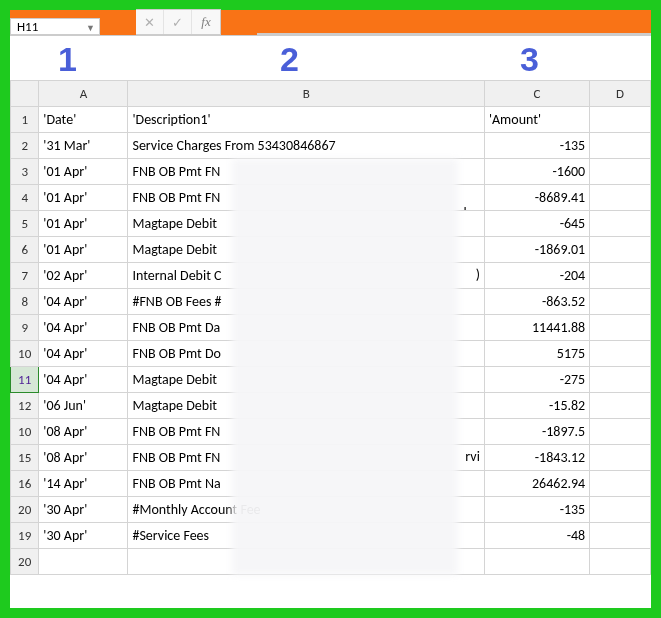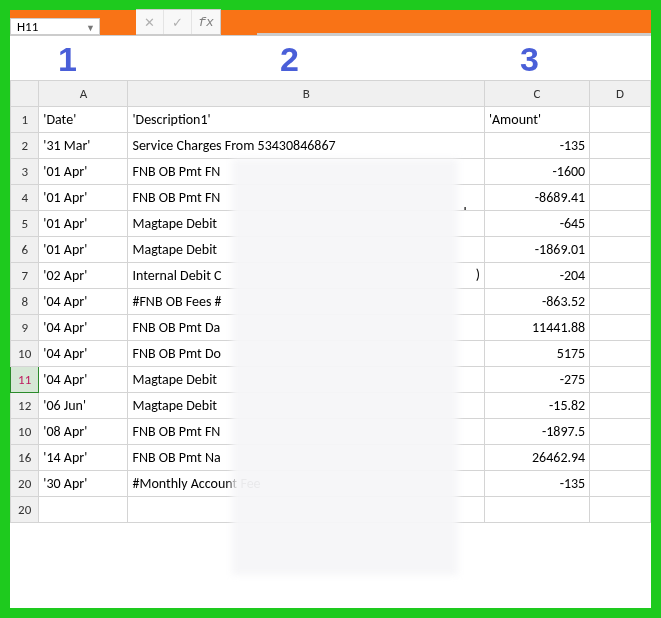--- a/index.html
+++ b/index.html
@@ -58,21 +58,21 @@
     display: flex;
     align-items: center;
     justify-content: center;
     color: #b0b0b0;
     font-size: 13px;
     border-right: 1px solid #e4e4e4;
   }
   .fx-btn:last-child { border-right: none; }
   .fx-label {
     font-style: italic;
-    font-family: Liberation Mono, monospace;
+    font-family: Liberation Serif, serif;
     color: #808080;
   }
   .fx-input {
     flex: 1;
     border: 1px solid #ccc;
     border-left: none;
     background: #fff;
     padding: 0 6px;
     display: flex;
     align-items: center;
@@ -120,21 +120,21 @@
     width: 28px;
   }
   th.row-hdr {
     width: 28px;
     text-align: center;
     background: #f0f0f0;
   }
   th.row-hdr.sel {
     background: #d6e7d6;
     border: 1px solid #2a8a2a;
-    color: #be185d;
+    color: #4c1d95;
   }
   td.num { text-align: right; padding-left: 38px; }
   td.txt { text-align: left; }
   .col-A { width: 88px; }
   .col-B { width: 352px; }
   .col-C { width: 104px; }
   .col-D { width: 60px; }
   
   .blur-box {
     position: absolute;
@@ -275,34 +275,48 @@
             <td></td>
           </tr>
           <tr>
             <th class="row-hdr">10</th>
             <td class="txt">'08 Apr'</td>
             <td class="txt" style="position: relative;">FNB OB Pmt FN</td>
             <td class="num">-1897.5</td>
             <td></td>
           </tr>
           <tr>
+            <th class="row-hdr">15</th>
+            <td class="txt">'08 Apr'</td>
+            <td class="txt" style="position: relative;">FNB OB Pmt FN<span style="position: absolute; right: 4px; top: 3px;">rvi</span></td>
+            <td class="num">-1843.12</td>
+            <td></td>
+          </tr>
+          <tr>
             <th class="row-hdr">16</th>
             <td class="txt">'14 Apr'</td>
             <td class="txt" style="position: relative;">FNB OB Pmt Na</td>
             <td class="num">26462.94</td>
             <td></td>
           </tr>
           <tr>
             <th class="row-hdr">20</th>
             <td class="txt">'30 Apr'</td>
             <td class="txt" style="position: relative;">#Monthly Account Fee</td>
             <td class="num">-135</td>
             <td></td>
           </tr>
           <tr>
+            <th class="row-hdr">19</th>
+            <td class="txt">'30 Apr'</td>
+            <td class="txt" style="position: relative;">#Service Fees</td>
+            <td class="num">-48</td>
+            <td></td>
+          </tr>
+          <tr>
             <th class="row-hdr">20</th>
             <td class="txt"></td>
             <td class="txt" style="position: relative;"></td>
             <td class="num"></td>
             <td></td>
           </tr>
         </tbody>
     </table>
 
     <div class="blur-box" style="left:222px; top:79px; width:226px; height:416px;"></div>

